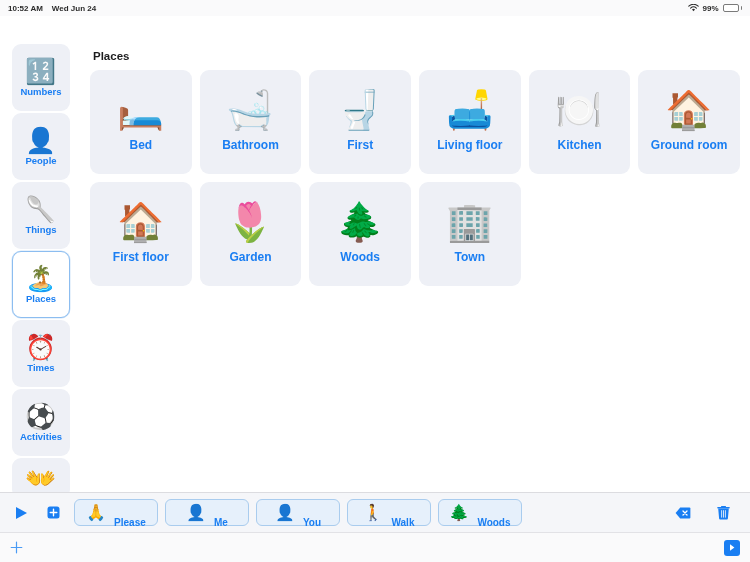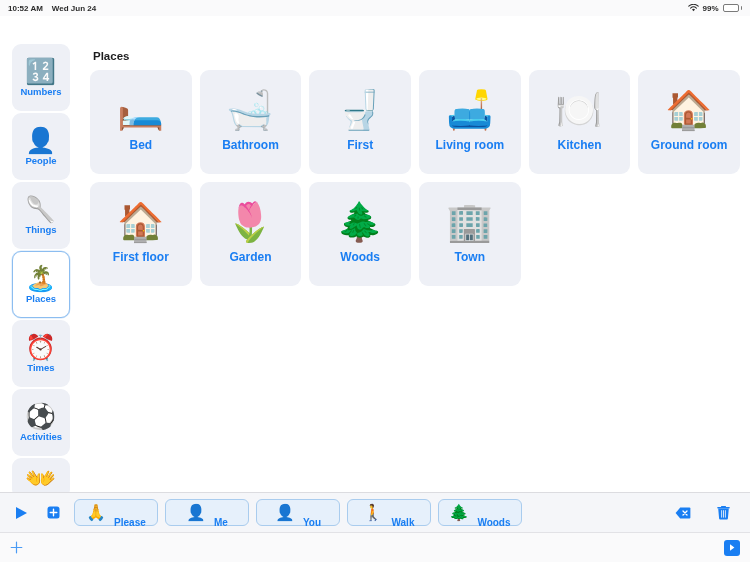--- a/index.html
+++ b/index.html
@@ -231,21 +231,21 @@
           <div class="card">
             <div class="card-emoji">🛁</div>
             <div class="card-label">Bathroom</div>
           </div>
           <div class="card">
             <div class="card-emoji">🚽</div>
             <div class="card-label">First</div>
           </div>
           <div class="card">
             <div class="card-emoji">🛋️</div>
-            <div class="card-label">Living room</div>
+            <div class="card-label">Living floor</div>
           </div>
           <div class="card">
             <div class="card-emoji">🍽️</div>
             <div class="card-label">Kitchen</div>
           </div>
           <div class="card">
             <div class="card-emoji">🏠</div>
             <div class="card-label">Ground room</div>
           </div>
           <div class="card">

